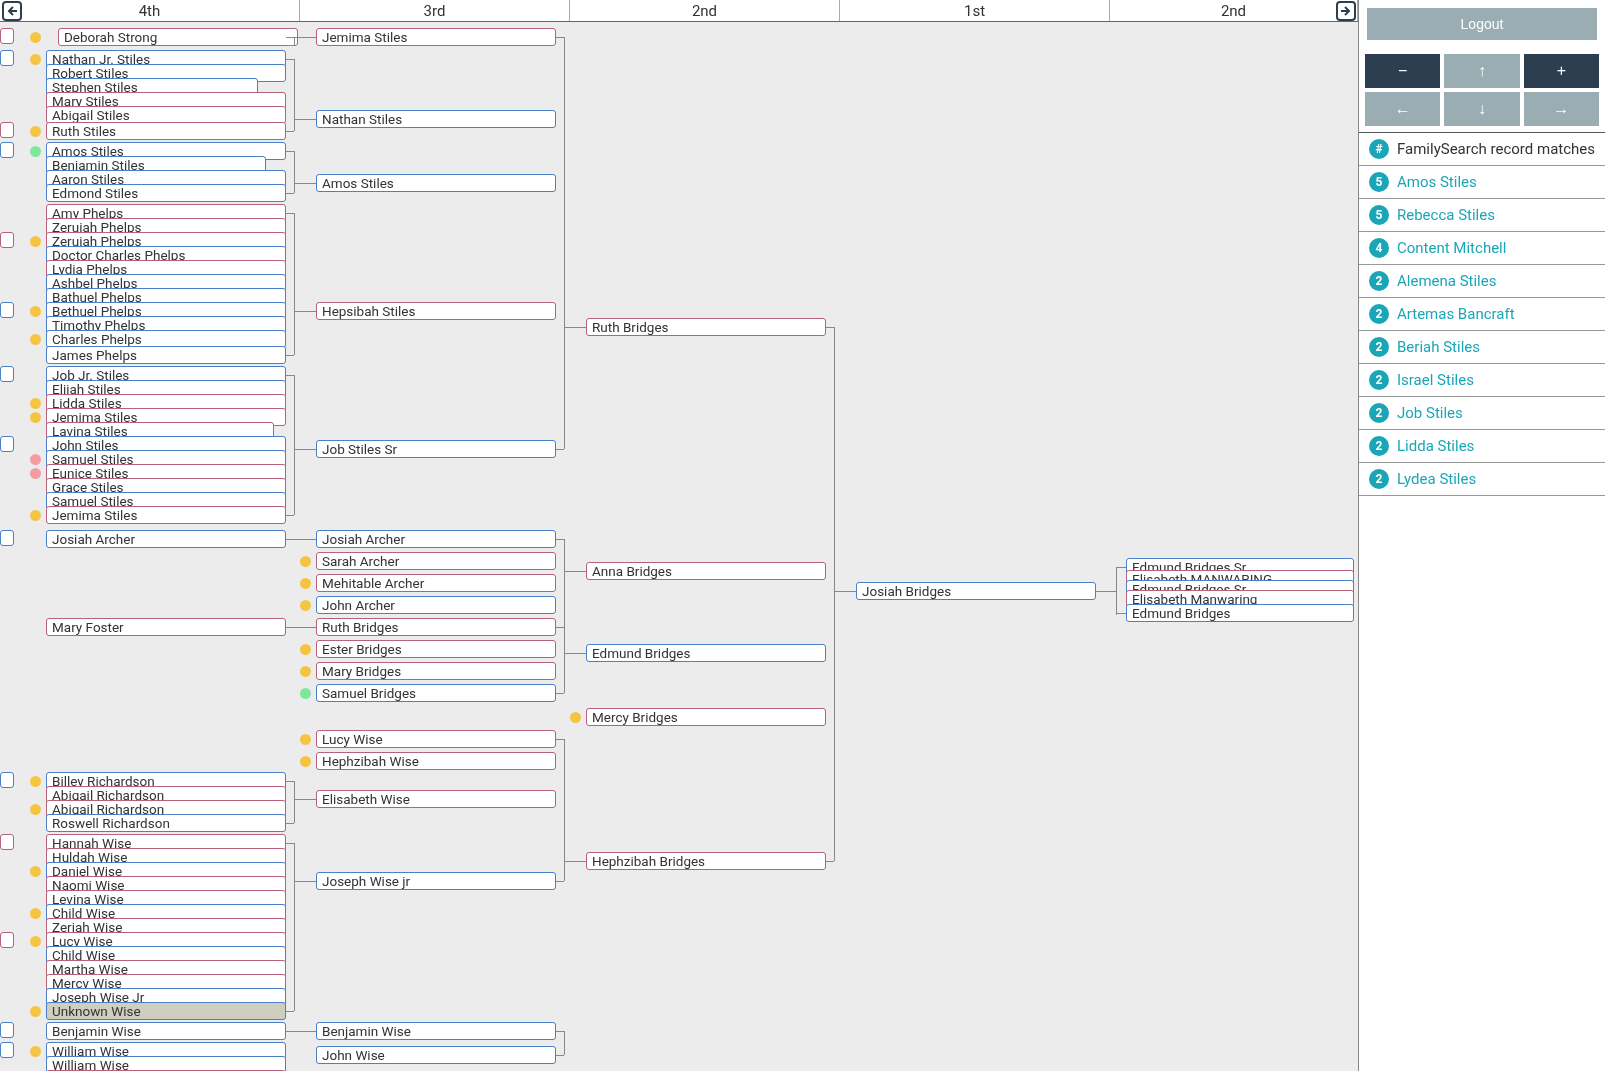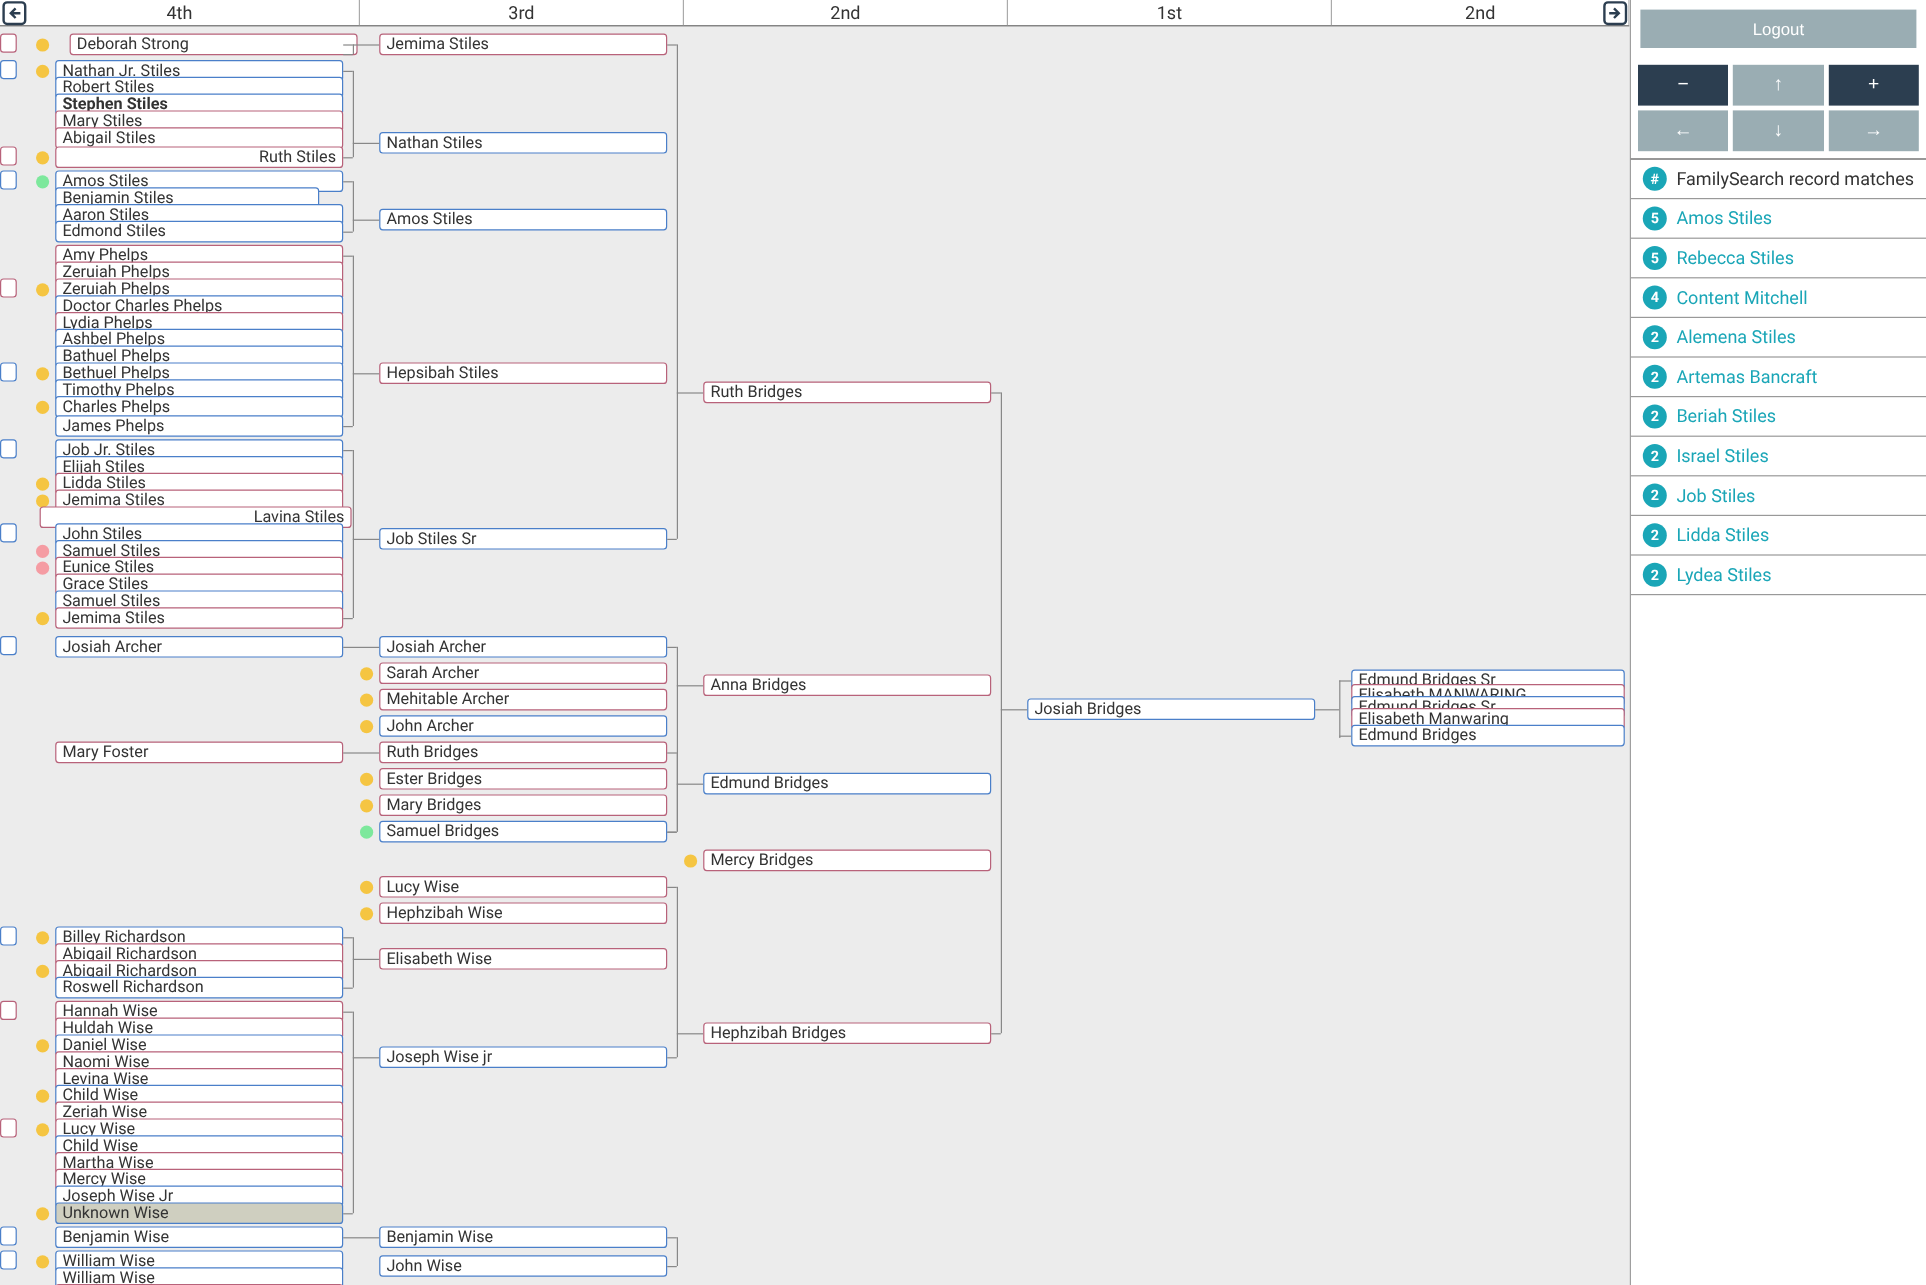--- a/index.html
+++ b/index.html
@@ -61,24 +61,24 @@
       <svg viewBox="0 0 12 12">
           <path d="M5 2 L9 6 L5 10 M9 6 H1" stroke="#2c3e50" stroke-width="2" fill="none"></path>
         </svg>
     </div>
     <div class="tree" id="tree">
         <div class="node f" style="left: 58px; top: 6px; width: 240px;">Deborah Strong</div>
         <div class="dot y" style="left: 30px; top: 10px;"></div>
         <div class="node m" style="left: 46px; top: 28px; width: 240px;">Nathan Jr. Stiles</div>
         <div class="dot y" style="left: 30px; top: 32px;"></div>
         <div class="node m" style="left: 46px; top: 42px; width: 240px;">Robert Stiles</div>
-        <div class="node m" style="left: 46px; top: 56px; width: 240px; font-weight: bold;">Stephen Stiles</div>
+        <div class="node m" style="left: 46px; top: 56px; width: 212px;">Stephen Stiles</div>
         <div class="node f" style="left: 46px; top: 70px; width: 240px;">Mary Stiles</div>
         <div class="node f" style="left: 46px; top: 84px; width: 240px;">Abigail Stiles</div>
-        <div class="node f" style="left: 46px; top: 100px; width: 240px; text-align: right;">Ruth Stiles</div>
+        <div class="node f" style="left: 46px; top: 100px; width: 240px;">Ruth Stiles</div>
         <div class="dot y" style="left: 30px; top: 104px;"></div>
         <div class="node m" style="left: 46px; top: 120px; width: 240px;">Amos Stiles</div>
         <div class="dot g" style="left: 30px; top: 124px;"></div>
         <div class="node m" style="left: 46px; top: 134px; width: 220px;">Benjamin Stiles</div>
         <div class="node m" style="left: 46px; top: 148px; width: 240px;">Aaron Stiles</div>
         <div class="node m" style="left: 46px; top: 162px; width: 240px;">Edmond Stiles</div>
         <div class="node f" style="left: 46px; top: 182px; width: 240px;">Amy Phelps</div>
         <div class="node f" style="left: 46px; top: 196px; width: 240px;">Zeruiah Phelps</div>
         <div class="node f" style="left: 46px; top: 210px; width: 240px;">Zeruiah Phelps</div>
         <div class="dot y" style="left: 30px; top: 214px;"></div>
@@ -91,21 +91,21 @@
         <div class="node m" style="left: 46px; top: 294px; width: 240px;">Timothy Phelps</div>
         <div class="node m" style="left: 46px; top: 308px; width: 240px;">Charles Phelps</div>
         <div class="dot y" style="left: 30px; top: 312px;"></div>
         <div class="node m" style="left: 46px; top: 324px; width: 240px;">James Phelps</div>
         <div class="node m" style="left: 46px; top: 344px; width: 240px;">Job Jr. Stiles</div>
         <div class="node m" style="left: 46px; top: 358px; width: 240px;">Elijah Stiles</div>
         <div class="node f" style="left: 46px; top: 372px; width: 240px;">Lidda Stiles</div>
         <div class="dot y" style="left: 30px; top: 376px;"></div>
         <div class="node f" style="left: 46px; top: 386px; width: 240px;">Jemima Stiles</div>
         <div class="dot y" style="left: 30px; top: 390px;"></div>
-        <div class="node f" style="left: 33px; top: 400px; width: 260px; text-align: right;">Lavina Stiles</div>
+        <div class="node f" style="left: 46px; top: 400px; width: 228px;">Lavina Stiles</div>
         <div class="node m" style="left: 46px; top: 414px; width: 240px;">John Stiles</div>
         <div class="node m" style="left: 46px; top: 428px; width: 240px;">Samuel Stiles</div>
         <div class="dot p" style="left: 30px; top: 432px;"></div>
         <div class="node f" style="left: 46px; top: 442px; width: 240px;">Eunice Stiles</div>
         <div class="dot p" style="left: 30px; top: 446px;"></div>
         <div class="node f" style="left: 46px; top: 456px; width: 240px;">Grace Stiles</div>
         <div class="node m" style="left: 46px; top: 470px; width: 240px;">Samuel Stiles</div>
         <div class="node f" style="left: 46px; top: 484px; width: 240px;">Jemima Stiles</div>
         <div class="dot y" style="left: 30px; top: 488px;"></div>
         <div class="node m" style="left: 46px; top: 508px; width: 240px;">Josiah Archer</div>

